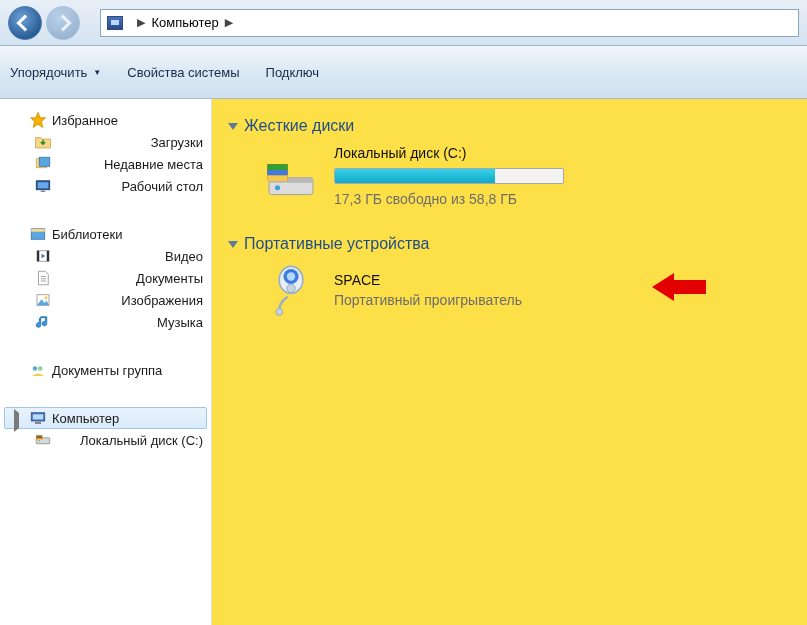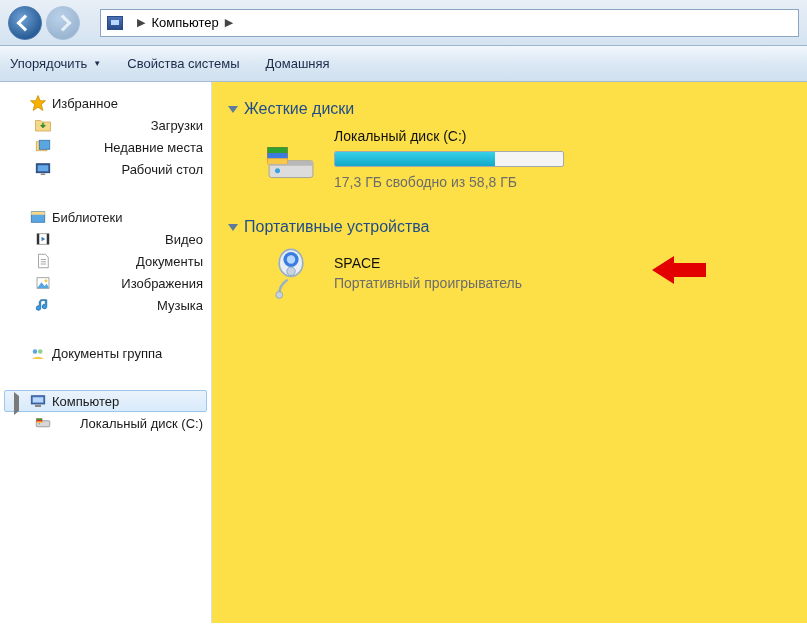--- a/index.html
+++ b/index.html
@@ -43,21 +43,21 @@
     align-items: center;
     padding: 0 6px;
     font-size: 13px;
   }
   .addr-icon { width: 16px; height: 14px; margin-right: 8px; background: linear-gradient(#4a72b5,#2a4a88); border:1px solid #2a4a88; position:relative; }
   .addr-icon::after { content:""; position:absolute; left:3px; top:3px; width:8px; height:5px; background:#b8d8ff; }
   .addr-sep { margin: 0 6px; color:#444; font-size: 11px; }
 
   
   .toolbar {
-    height: 36px;
+    height: 53px;
     background: linear-gradient(#f2f7fc, #dbe8f4 50%, #d0e0ef);
     border-bottom: 1px solid #a4bbd3;
     display: flex;
     align-items: center;
     padding: 0 10px;
     gap: 26px;
     color: #1a2a4a;
   }
   .toolbar-item { display:flex; align-items:center; gap:4px; cursor: default; }
   .toolbar-dd { font-size: 8px; margin-left:2px; }
@@ -146,21 +146,21 @@
 
 <div class="toolbar">
   <div class="toolbar-item">
     <span>Упорядочить</span>
     <span class="toolbar-dd">▼</span>
   </div>
   <div class="toolbar-item">
     <span>Свойства системы</span>
   </div>
   <div class="toolbar-item">
-    <span>Домашняя</span>
+    <span>Подключ</span>
   </div>
 </div>
 
 <div class="body-split">
 
   <div class="sidebar">
 
     <div class="tree-section">
       <div class="tree-row">
         <span class="expander"></span>

